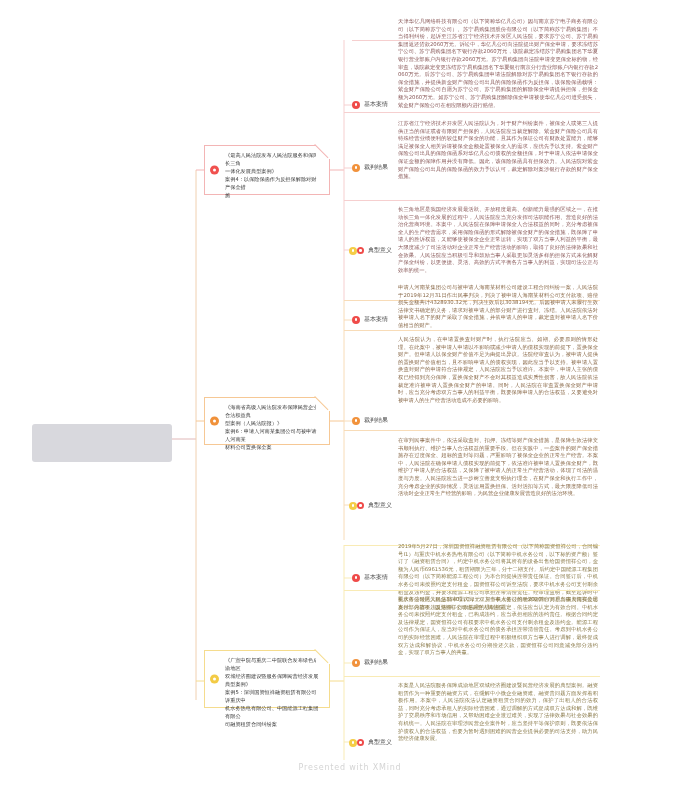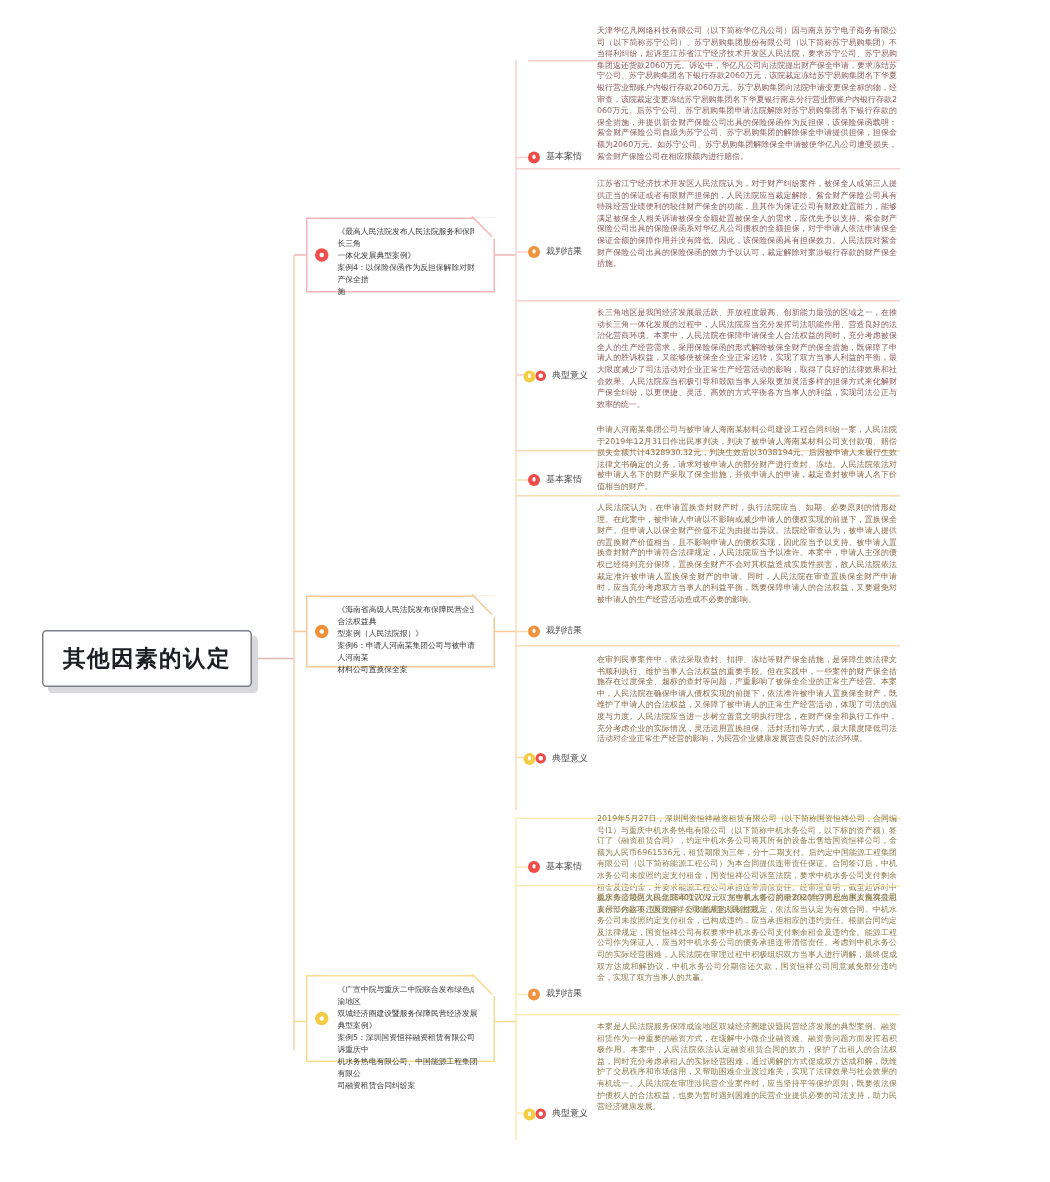--- a/index.html
+++ b/index.html
@@ -144,23 +144,20 @@
     <path d="M344 505 L352 505" stroke="#f8dcb8" stroke-width="1" fill="none"></path>
 
     <path d="M330 681 L344 681" stroke="#f5dc8e" stroke-width="1" fill="none"></path>
     <path d="M344 545 L344 760" stroke="#f9ebb5" stroke-width="1" fill="none"></path>
     <path d="M344 578 L352 578" stroke="#f9ebb5" stroke-width="1" fill="none"></path>
     <path d="M344 663 L352 663" stroke="#f9ebb5" stroke-width="1" fill="none"></path>
     <path d="M344 742 L352 742" stroke="#f9ebb5" stroke-width="1" fill="none"></path>
   </svg>
 
   <div class="root-shadow"></div>
-  <div class="root">
-    <span>其他因素的认定</span>
-  </div>
 
   <div class="callout c1" style="left:204px;top:145px;width:126px;height:50px;">
     <div class="fold"></div>
     <div class="cbullet b1">
         <i></i>
       </div>
     <div class="callout-text">
       <span class="ln">《最高人民法院发布人民法院服务和保障长三角</span>
       <span class="ln">一体化发展典型案例》</span>
       <span class="ln">案例4：以保险保函作为反担保解除对财产保全措</span>
@@ -287,13 +284,14 @@
     <span class="dot yel">
         <i></i>
       </span>
     <span class="dot red small" style="margin-left:-4px;">
         <i></i>
       </span>
     <span class="sublabel">典型意义</span>
   </div>
   <div class="bodytext t3" style="left:398px;top:682px;width:200px;">本案是人民法院服务保障成渝地区双城经济圈建设暨民营经济发展的典型案例。融资租赁作为一种重要的融资方式，在缓解中小微企业融资难、融资贵问题方面发挥着积极作用。本案中，人民法院依法认定融资租赁合同的效力，保护了出租人的合法权益，同时充分考虑承租人的实际经营困难，通过调解的方式促成双方达成和解，既维护了交易秩序和市场信用，又帮助困难企业渡过难关，实现了法律效果与社会效果的有机统一。人民法院在审理涉民营企业案件时，应当坚持平等保护原则，既要依法保护债权人的合法权益，也要为暂时遇到困难的民营企业提供必要的司法支持，助力民营经济健康发展。</div>
 
+  <div class="footer">Presented with XMind</div>
 </div>
 
 </body></html>

